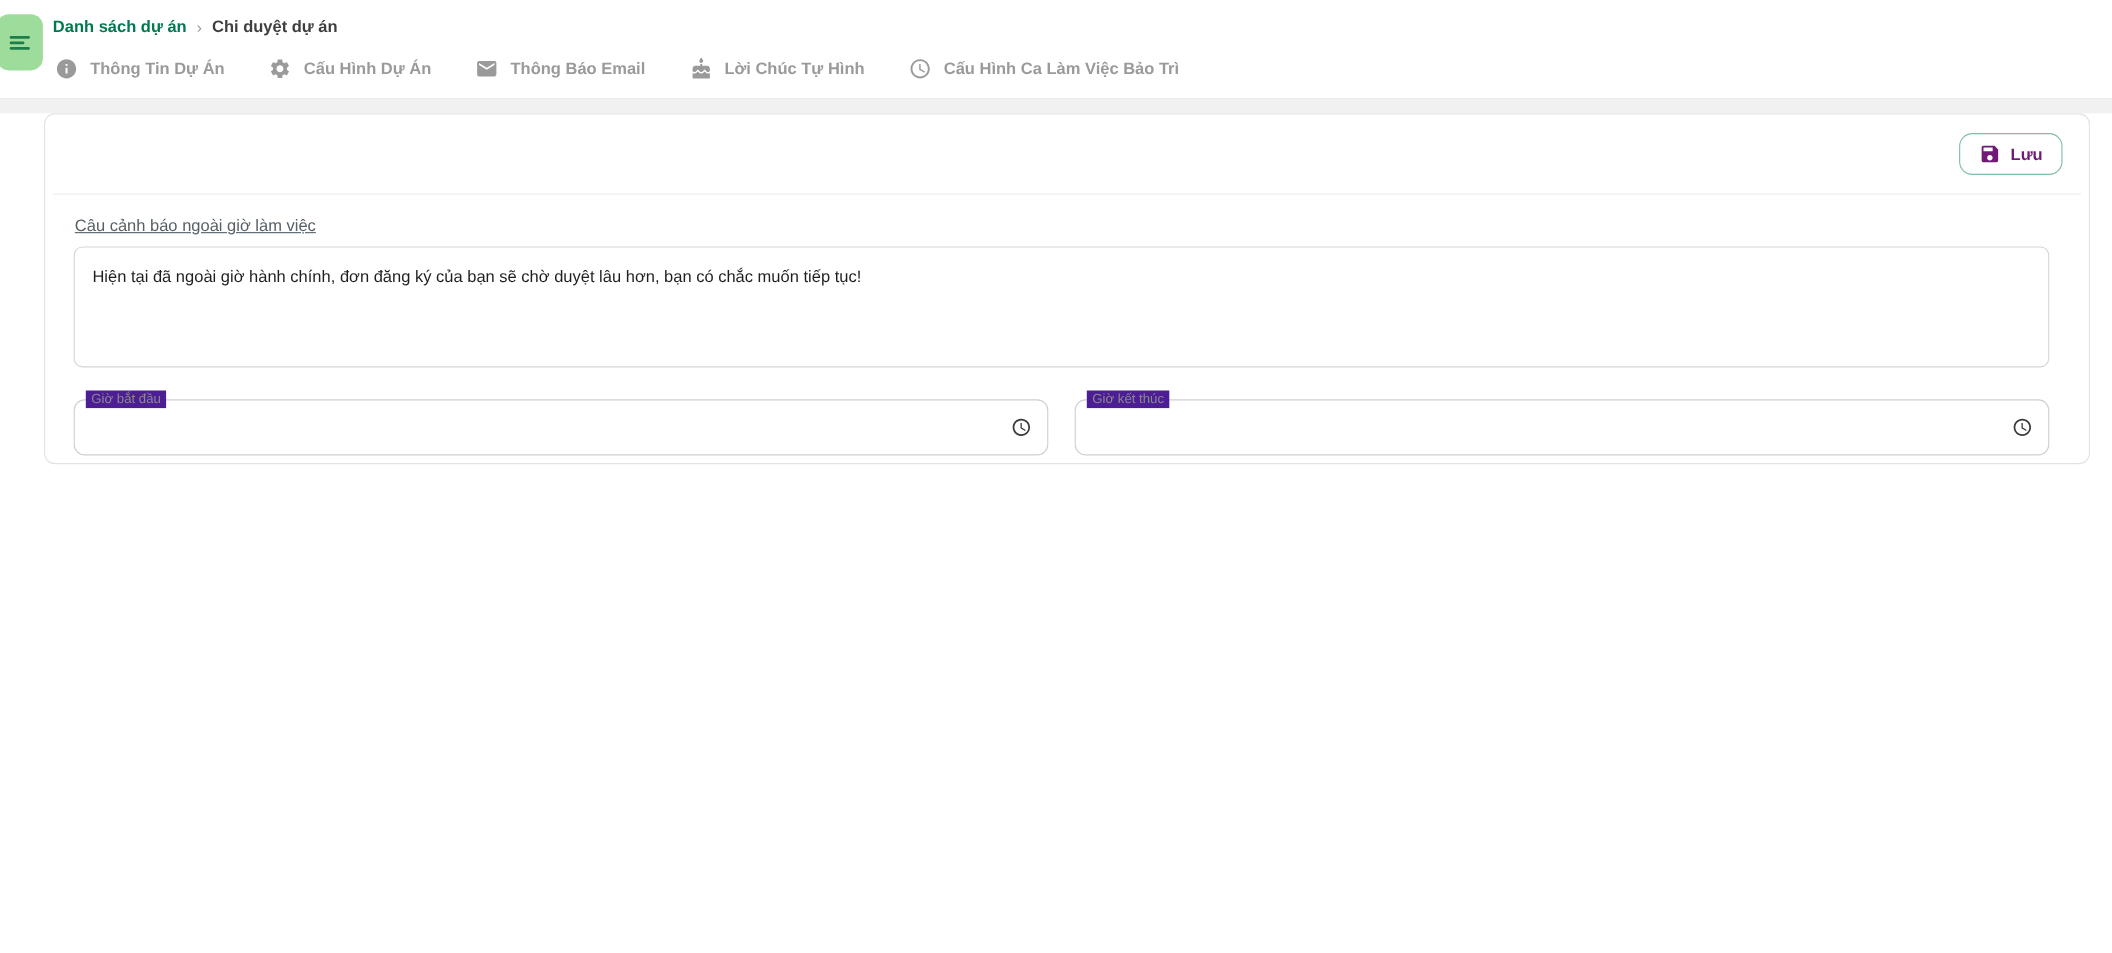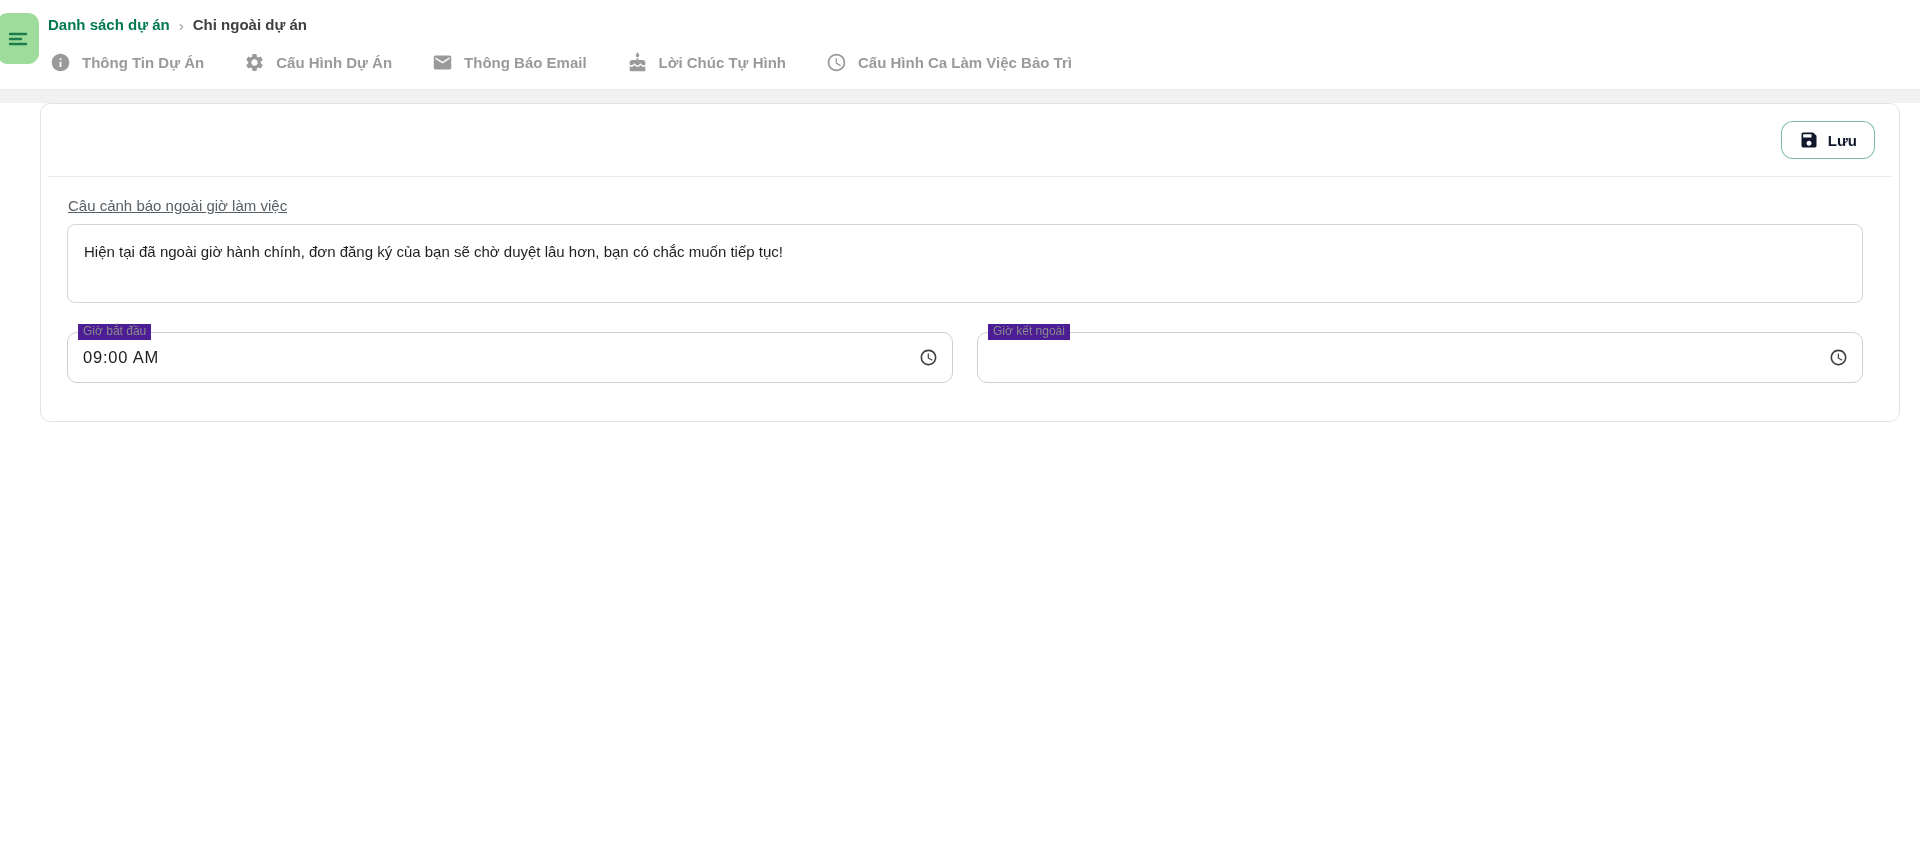--- a/index.html
+++ b/index.html
@@ -29,29 +29,29 @@
 
   .gray-strip { height:13px; background:#f1f1f1; }
 
   
   .card { margin:0 20px 0 40px; background:#fff; border:1px solid #e3e3e3;
     border-radius:10px; height:319px; }
   .card-toolbar { height:72px; display:flex; align-items:center;
     justify-content:flex-end; padding-right:24px; }
   .save-btn { display:flex; align-items:center; gap:9px; padding:8px 17px;
     background:#fff; border:1px solid rgba(0,121,78,.5); border-radius:12px;
-    color:#0f172a; font-size:15px; font-weight:600; cursor:pointer;
+    color:#701a75; font-size:15px; font-weight:600; cursor:pointer;
     font-family:"Liberation Sans", sans-serif; }
   .save-btn svg { width:20px; height:20px; }
   .card-divider { border:none; border-top:1px solid #ebebeb; margin:0 7px; }
 
   .card-content { padding:10px 36px 0 26px; }
   .field-title { font-size:15px; color:#566066; margin:10px 0 10px 1px;text-decoration:underline; }
 
-  .warning-textarea { width:100%; height:79px; border:1px solid #d5d5d5;
+  .warning-textarea { width:100%; height:110px; border:1px solid #d5d5d5;
     border-radius:8px; padding:16px; font-size:15px; color:#1f1f1f;
     font-family:"Liberation Sans", sans-serif; resize:none; outline:none;
     line-height:1.4; display:block; background:#fff; }
 
   .time-row { display:flex; gap:24px; margin-top:29px; }
   .time-field { position:relative; flex:1; height:51px; border:1px solid #cfcfcf;
     border-radius:10px; display:flex; align-items:center; padding:0 44px 0 15px;
     background:#fff; }
   .time-label { position:absolute; top:-9px; left:10px; background:#4c1d95;
     padding:0 5px; font-size:12px; color:#8a8a8a; line-height:1.3; }
@@ -98,21 +98,21 @@
 <button class="menu-btn">
   <svg>
       <use href="#i-menu"></use>
     </svg>
 </button>
 
 <div class="header">
   <div class="breadcrumb">
     <a class="link">Danh sách dự án</a>
     <span class="sep">›</span>
-    <span class="current">Chi ngoài dự án</span>
+    <span class="current">Chi duyệt dự án</span>
   </div>
 
   <div class="tabbar">
     <div class="tab">
       <svg>
           <use href="#i-info"></use>
         </svg>
       <span>Thông Tin Dự Án</span>
     </div>
     <div class="tab">
@@ -155,29 +155,28 @@
   </div>
   <hr class="card-divider">
 
   <div class="card-content">
     <div class="field-title">Câu cảnh báo ngoài giờ làm việc</div>
     <textarea class="warning-textarea" spellcheck="false" style="">Hiện tại đã ngoài giờ hành chính, đơn đăng ký của bạn sẽ chờ duyệt lâu hơn, bạn có chắc muốn tiếp tục!</textarea>
 
     <div class="time-row">
       <div class="time-field">
         <span class="time-label">Giờ bắt đầu</span>
-        <input class="time-input" type="text" spellcheck="false" value="09:00 AM" style="">
         <button class="clock-btn">
           <svg>
               <use href="#i-clock"></use>
             </svg>
         </button>
       </div>
       <div class="time-field">
-        <span class="time-label">Giờ kết ngoài</span>
+        <span class="time-label">Giờ kết thúc</span>
         <button class="clock-btn">
           <svg>
               <use href="#i-clock"></use>
             </svg>
         </button>
       </div>
     </div>
   </div>
 </div>
 

